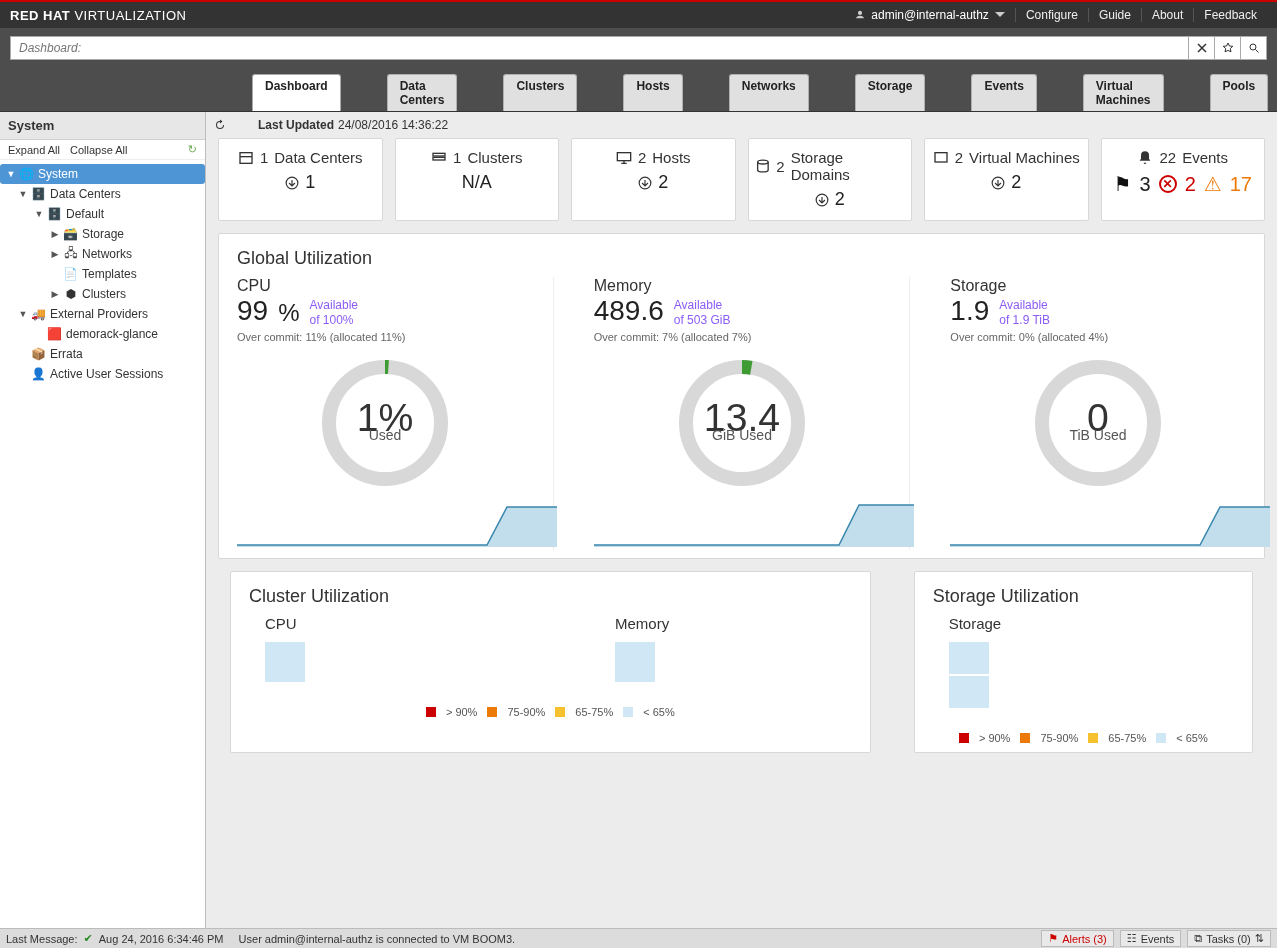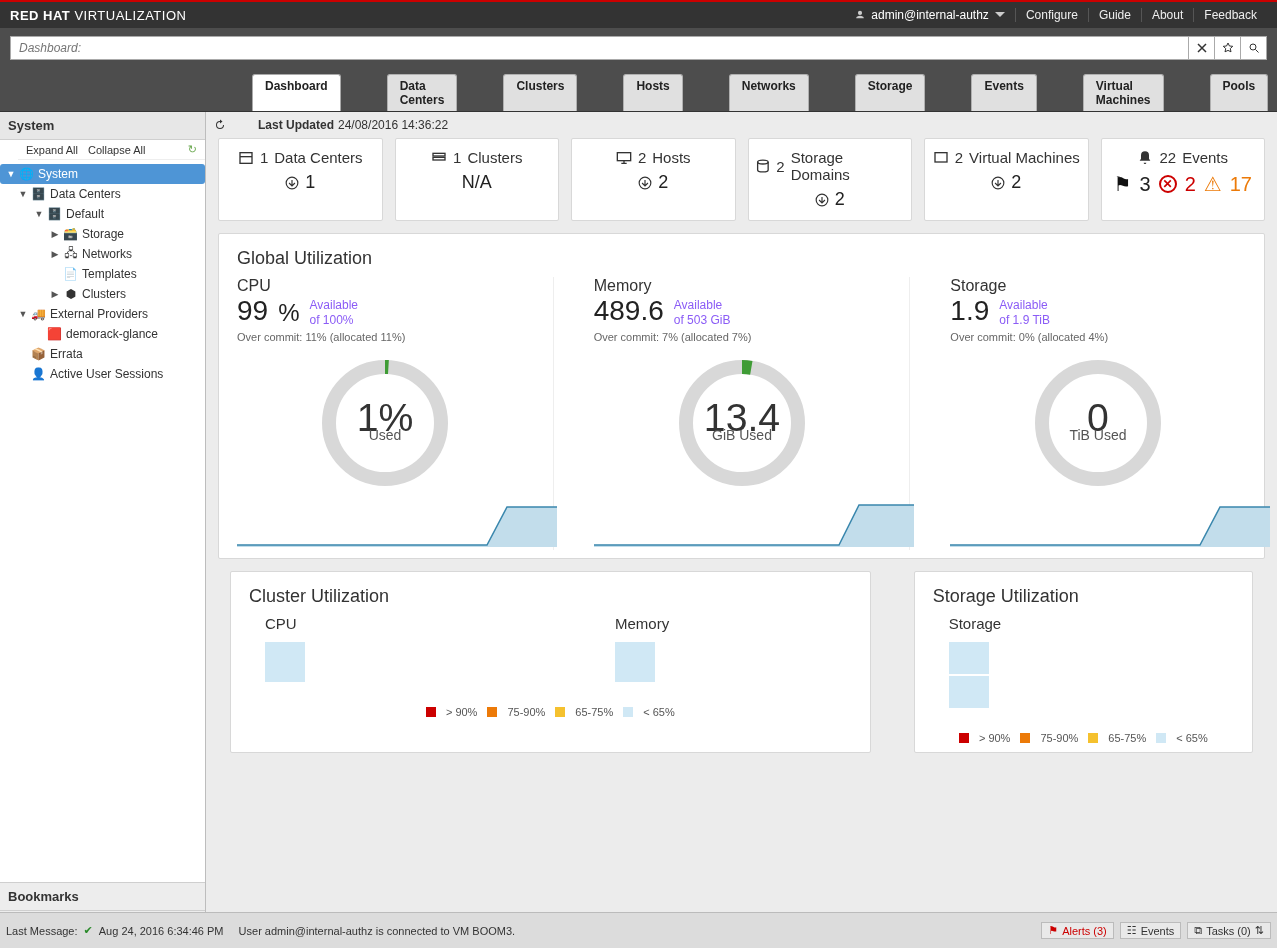--- a/index.html
+++ b/index.html
@@ -24,21 +24,21 @@
   
   .tab-strip-wrapper { background: #4d4d4d; padding-bottom:0;}
   .tab-strip { display:flex; gap:6px; padding: 6px 6px 0 212px; background:#4d4d4d; border-bottom:1px solid #333;}
   .tab { background:#e0e0e0; border:1px solid #b0b0b0; border-bottom:0; color:#222; padding:4px 12px; border-top-left-radius:3px; border-top-right-radius:3px; font-size:12px; cursor:pointer; font-weight:600;margin-left:40px;}
   .tab.active { background:#fff; border-color:#aaa; }
   .tab-strip .flex { flex:1; }
   
   .main { display:flex; height: 826px; }
   .sidebar { width:206px; background:#fff; border-right:1px solid #bdbdbd; display:flex; flex-direction:column; font-size:12px; overflow:hidden;}
   .sidebar-header { background:#e7e7e7; font-weight:700; padding:6px 8px; border-bottom:1px solid #cfcfcf; font-size:13px;}
-  .tree-controls { display:flex; gap:10px; padding:3px 8px; font-size:11px; color:#333; border-bottom:1px solid #eee; align-items:center;margin-left:18px; }
+  .tree-controls { display:flex; gap:10px; padding:3px 8px; font-size:11px; color:#333; border-bottom:1px solid #eee; align-items:center; }
   .tree-controls span { cursor:pointer; }
   .tree-controls .ref-icon { margin-left:auto; color:#6aa84f; cursor:pointer;}
   .tree { padding:4px 0; flex:1; overflow:auto;}
   .tree-node { display:flex; align-items:center; gap:4px; padding:3px 4px 3px 6px; cursor:pointer; white-space:nowrap; font-size:12px;}
   .tree-node.selected { background:#4e95d6; color:#fff; border-radius:3px;}
   .tree-node .tw { width:10px; display:inline-flex; justify-content:center; color:#555; font-size:9px;}
   .tree-node.selected .tw { color:#fff; }
   .tree-icon { width:14px; height:14px; display:inline-flex; align-items:center; justify-content:center; }
   .tree .ind1 { padding-left:18px; }
   .tree .ind2 { padding-left:34px; }
@@ -82,21 +82,21 @@
   .twocol { display:flex; gap:19px; padding:0 12px 12px;}
   .cluster-panel { flex:2; }
   .storage-panel { flex:1; }
   .heat-grid { display:flex; gap:50px; }
   .heat-col h3 { font-size:15px; font-weight:400; margin-bottom:10px;}
   .heat-sq { width:40px; height:40px; background:#d0e8f5; }
   .heat-sq.sm { width:40px; height:32px; margin-bottom:2px;}
   .legend { margin-top:24px; font-size:11px; color:#555; display:flex; gap:10px; align-items:center; justify-content:center;}
   .lg-sw { width:10px; height:10px; display:inline-block; }
   
-  .statusbar { position:absolute; bottom:0; left:0; right:0; height:36px; background:#dcdcdc; border-top:1px solid #bbb; display:flex; align-items:center; font-size:11px; padding:0 6px; gap:6px;}
+  .statusbar { position:absolute; bottom:0; left:0; right:0; height:20px; background:#dcdcdc; border-top:1px solid #bbb; display:flex; align-items:center; font-size:11px; padding:0 6px; gap:6px;}
   .statusbar .chk { color:#2a8a2a; }
   .statusbar .gap { flex:1; }
   .statusbar .pill { border:1px solid #bbb; background:#e9e9e9; padding:1px 6px; display:flex; align-items:center; gap:4px; cursor:pointer;}
   .statusbar .alerts { color:#cc0000; }
 </style>
 </head>
 <body>
 
 <div class="red-strip"></div>
 
@@ -223,24 +223,20 @@
         <span class="tw"></span>
         <span class="tree-icon">📦</span>
         <span>Errata</span>
       </div>
       <div class="tree-node ind1">
         <span class="tw"></span>
         <span class="tree-icon">👤</span>
         <span>Active User Sessions</span>
       </div>
     </div>
-    <div class="sidebar-footer">
-      <div class="sb-foot-item">Bookmarks</div>
-      <div class="sb-foot-item">Tags</div>
-    </div>
   </div>
 
   <div class="content">
     <div class="last-updated">
       <svg viewBox="0 0 24 24">
           <path d="M12 4a8 8 0 108 8h-2a6 6 0 11-6-6v3l5-4-5-4z"></path>
         </svg>
       <b>Last Updated</b>
       <span>24/08/2016 14:36:22</span>
     </div>

